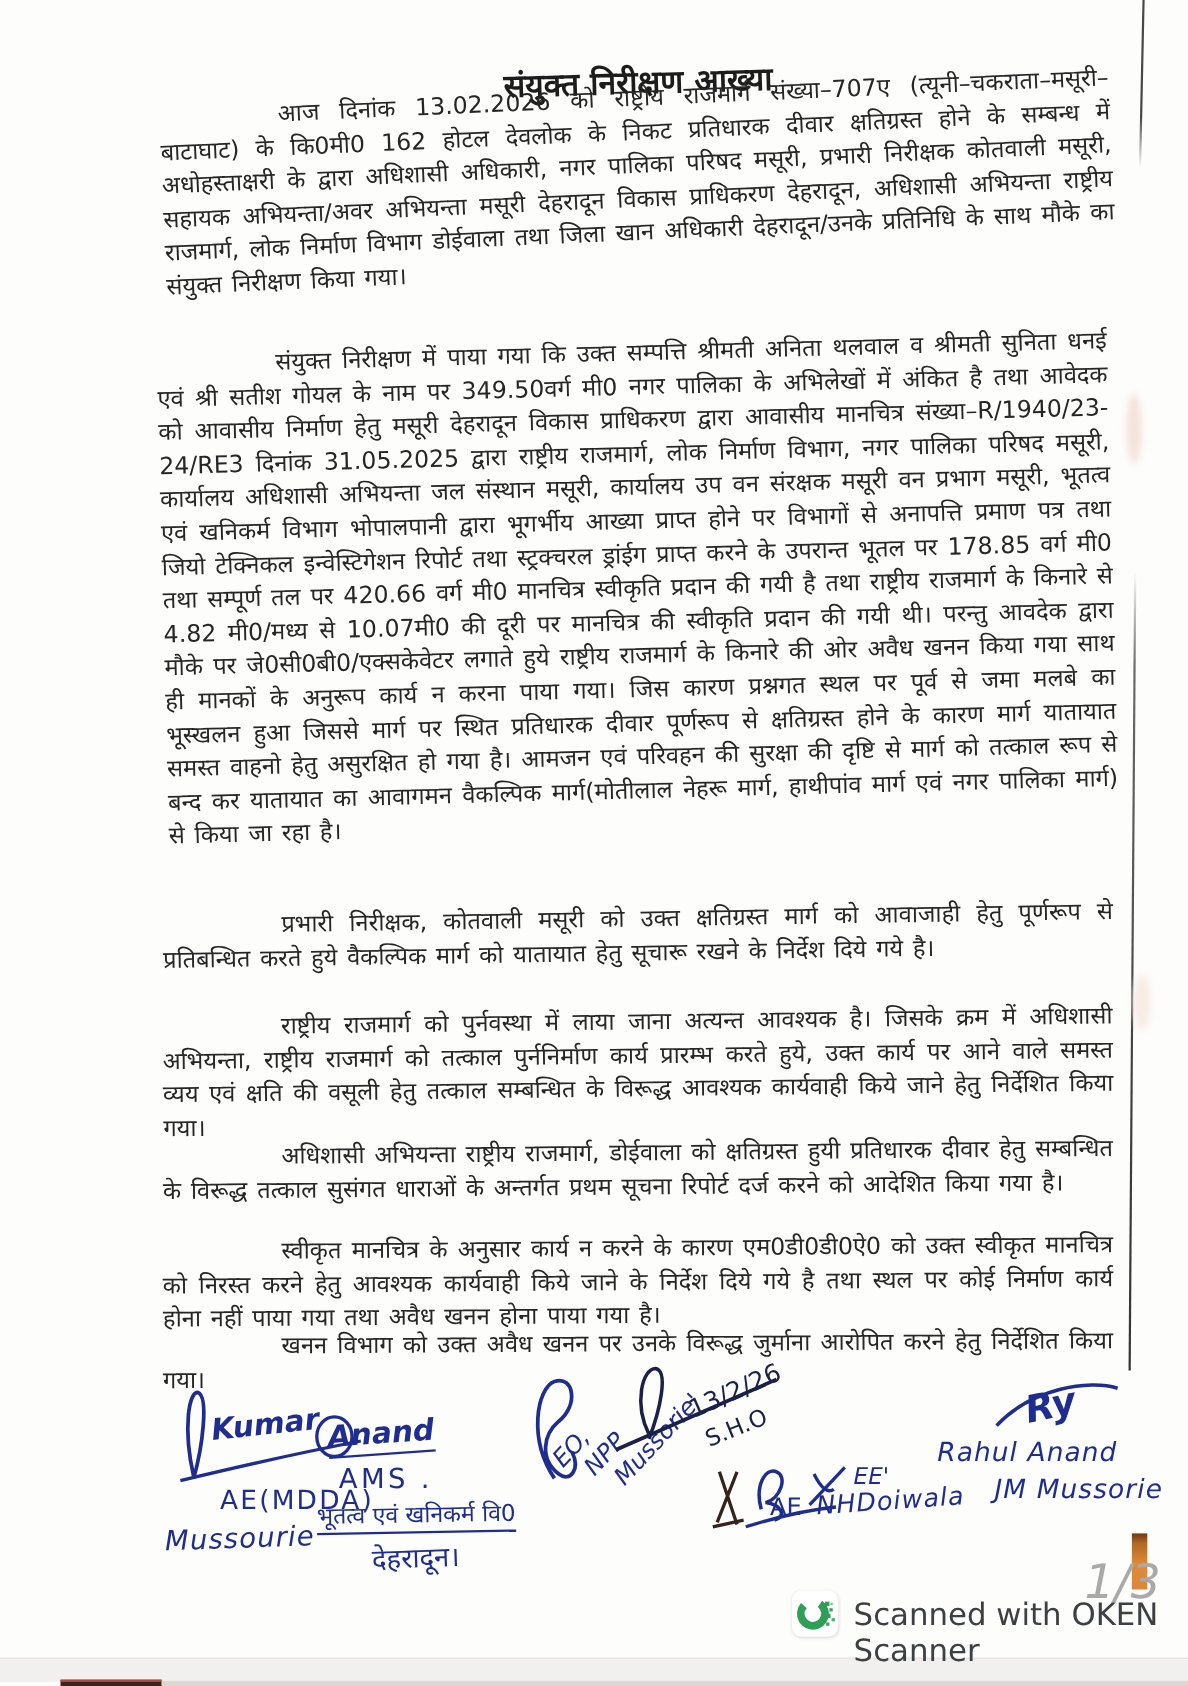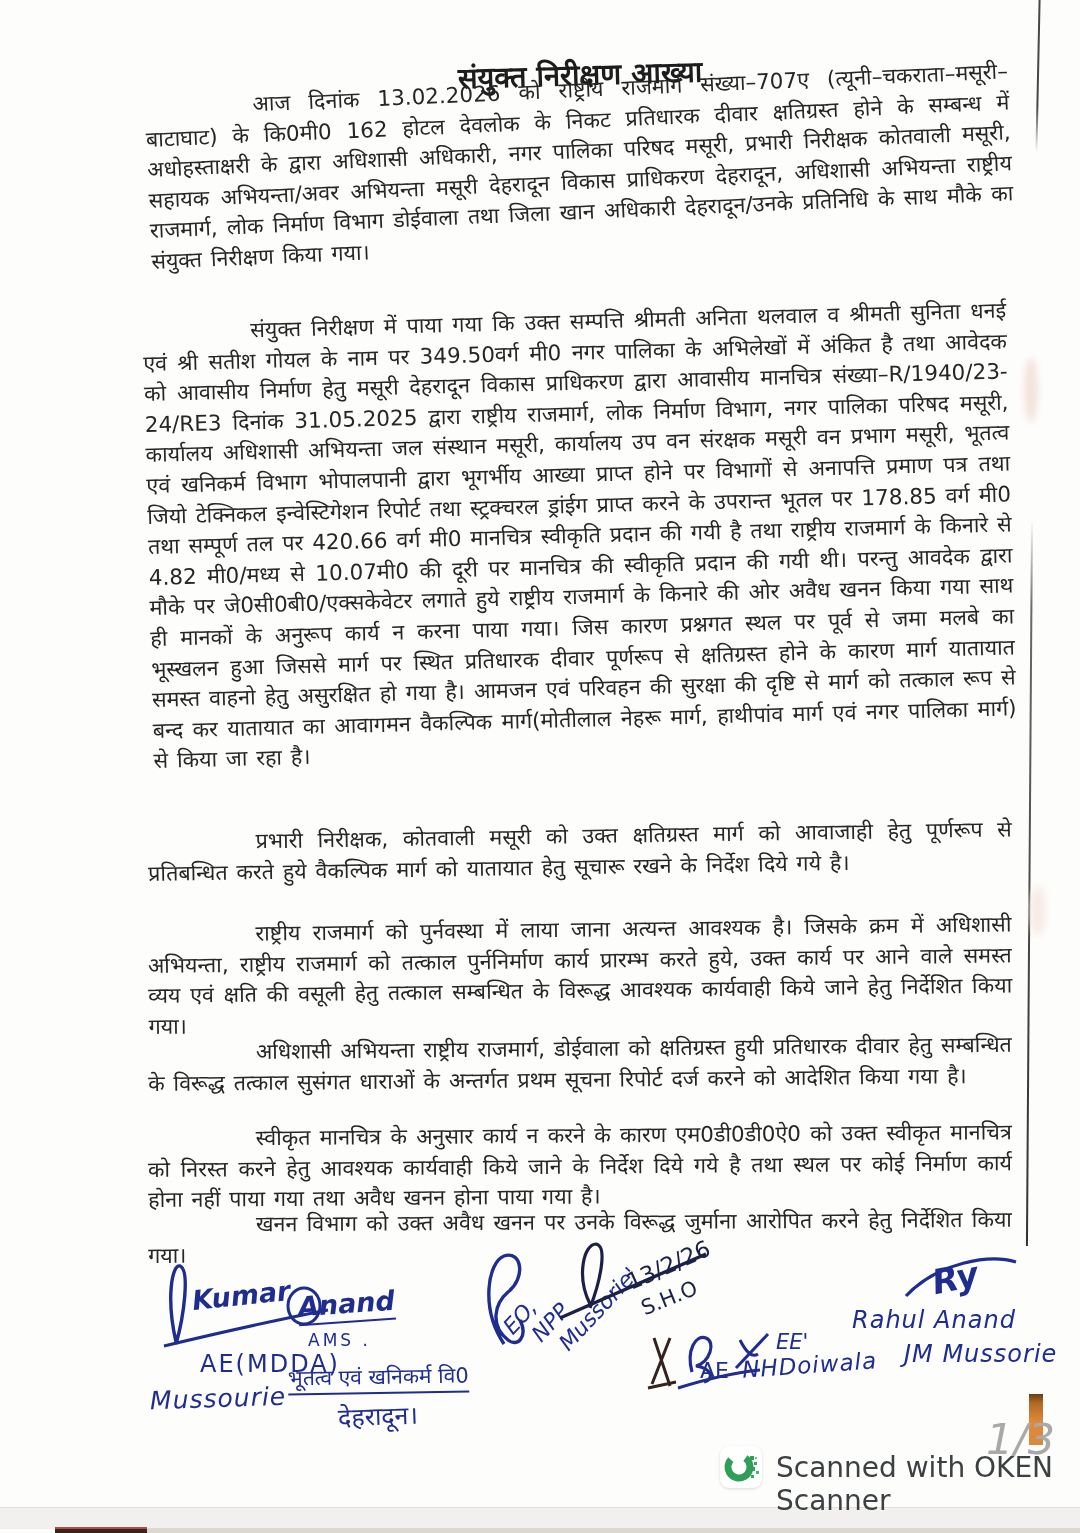--- a/index.html
+++ b/index.html
@@ -90,21 +90,21 @@
     <div class="sig scrawl" style="left:192px;top:1280px;transform:rotate(-6deg);">Kumar</div>
     <div class="sig" style="left:168px;top:1350px;font-size:24px;letter-spacing:2px;margin-left:32px;">AE(MDDA)</div>
     <div class="sig hand" style="left:150px;top:1384px;font-size:25px;transform:rotate(-2deg);">Mussourie</div>
   </div>
 
   <div>
     <svg class="stroke" style="left:286px;top:1284px;" width="120" height="50" viewBox="0 0 120 50">
       <ellipse cx="18" cy="22" rx="16" ry="18" fill="none" stroke="#1e2d8f" stroke-width="3"></ellipse>
     </svg>
     <div class="sig scrawl u" style="left:298px;top:1288px;transform:rotate(-4deg);">Anand</div>
-    <div class="sig" style="left:308px;top:1330px;font-size:17px;letter-spacing:3px;">AMS .</div>
+    <div class="sig" style="left:308px;top:1330px;font-size:25px;letter-spacing:3px;">AMS .</div>
     <div class="sig u" style="left:288px;top:1362px;font-size:21px;transform:rotate(-1deg);">भूतत्व एवं खनिकर्म वि0</div>
     <div class="sig" style="left:338px;top:1398px;font-size:25px;transform:rotate(-2deg);">देहरादून।</div>
   </div>
 
   <div>
     <svg class="stroke" style="left:474px;top:1248px;" width="70" height="100" viewBox="0 0 70 100">
       <path d="M30,96 C6,60 14,14 30,8 C48,2 52,30 34,44 C20,56 16,78 34,92 C44,100 54,88 46,72" fill="none" stroke="#1e2d8f" stroke-width="3.4"></path>
     </svg>
     <div class="sig" style="left:498px;top:1322px;transform:rotate(-47deg);transform-origin:0 0;font-size:22px;line-height:26px;font-style:italic;">
       <div>EO,</div>

